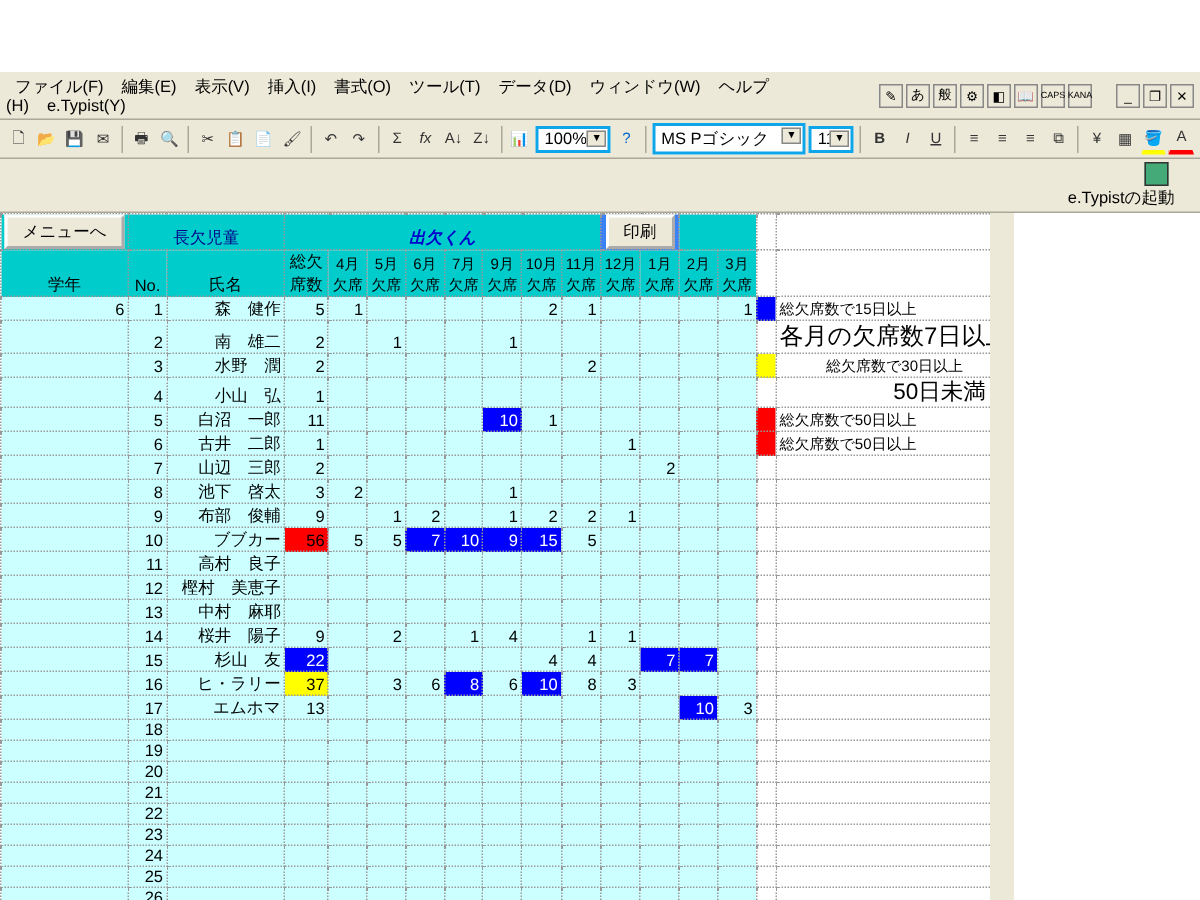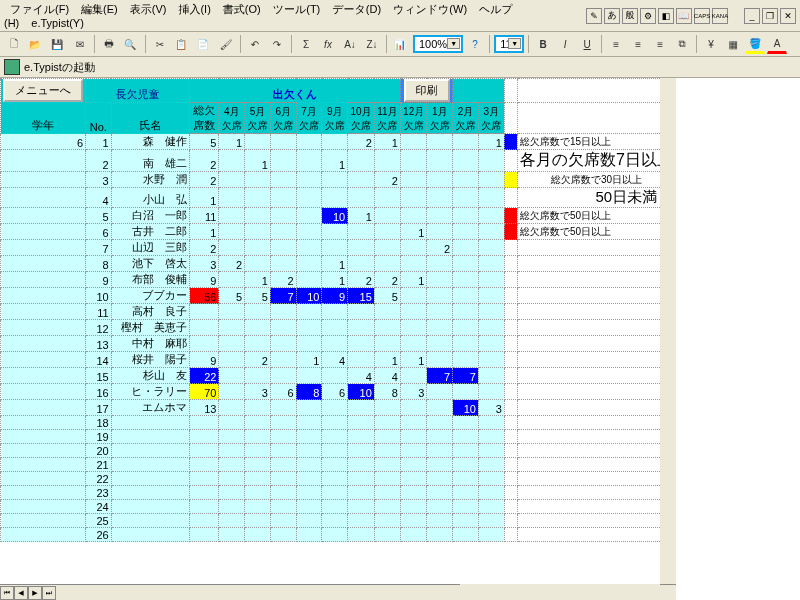--- a/index.html
+++ b/index.html
@@ -1,33 +1,33 @@
 <!DOCTYPE html>
 <html><head>
 <meta charset="utf-8">
 <style>
 * { box-sizing: border-box; margin: 0; padding: 0; }
 body { font-family: "MS PGothic", sans-serif; font-size: 11px; background: #fff; overflow: hidden; }
-.menubar { background: #ece9d8; border-bottom: 1px solid #aca899; padding: 2px 4px; display: flex; align-items: center; }
+.menubar { background: #ece9d8; border-bottom: 1px solid #aca899; padding: 2px 4px; display: flex; align-items: center; margin-top: 48px; }
 .menubar .menu-item { padding: 2px 6px; cursor: default; }
 .ime-box { margin-left: auto; display: flex; align-items: center; gap: 2px; }
 .ime-icon { width: 16px; height: 16px; background: #ece9d8; border: 1px solid #888; display: inline-flex; align-items: center; justify-content: center; font-size: 9px; }
 .toolbar { background: #ece9d8; border-bottom: 1px solid #aca899; padding: 2px 4px; display: flex; align-items: center; gap: 2px; }
 .tb-btn { width: 20px; height: 20px; background: #ece9d8; border: 1px solid #ece9d8; display: inline-flex; align-items: center; justify-content: center; font-size: 10px; color: #333; }
 .tb-sep { width: 1px; height: 18px; background: #aca899; margin: 0 2px; }
 .zoom-box { border: 2px solid #0ea5e9; background: #fff; padding: 1px 14px 1px 4px; position: relative; font-size: 11px; }
 .zoom-box::after { content: "▼"; position: absolute; right: 1px; top: 1px; font-size: 7px; background: #ece9d8; padding: 1px 2px; border: 1px solid #888; }
-.toolbar2 { background: #ece9d8; border-bottom: 1px solid #aca899; padding: 2px 4px; display: flex; align-items: flex-end; }
+.toolbar2 { background: #ece9d8; border-bottom: 1px solid #aca899; padding: 2px 17px; display: flex; align-items: flex-end; flex-direction: column; }
 .launch-icon { width: 16px; height: 16px; background: #4a7; border: 1px solid #333; margin-right: 4px; }
 .sheet-area { position: relative; width: 676px; height: 522px; background: #fff; overflow: hidden; }
 .grid { border-collapse: collapse; }
 .grid td { border: 1px dotted #999; height: 14px; font-size: 11px; padding: 0 2px; white-space: nowrap; text-align: right; vertical-align: bottom; }
 .hdr-cyan { background: #00cccc; text-align: center !important; }
 .hdr-pale { background: #ccffff; }
-.app-title { background: #00cccc; color: #0000cc; font-size: 22px; font-weight: bold; text-align: center !important; font-family: serif; }
+.app-title { background: #00cccc; color: #0000cc; font-size: 22px; font-weight: bold; text-align: center !important; font-family: serif; font-style: italic; }
 .sub-title { background: #00cccc; color: #000088; font-size: 16px; text-align: center !important; }
 .btn-cell { background: #3b82f6; text-align: center !important; }
 .win-btn { background: #ece9d8; border: 2px outset #fff; padding: 2px 10px; font-size: 11px; cursor: default; }
 .col-grade { width: 36px; }
 .col-no { width: 36px; }
 .col-name { width: 100px; text-align: right; }
 .col-total { width: 36px; }
 .col-month { width: 28px; }
 .fill-blue { background: #0000ff !important; color: #fff; }
 .fill-yellow { background: #ffff00 !important; }
@@ -83,20 +83,21 @@
   <span class="tb-btn">
       <i>fx</i>
     </span>
   <span class="tb-btn">A↓</span>
   <span class="tb-btn">Z↓</span>
   <span class="tb-sep"></span>
   <span class="tb-btn" style="color:#c00">📊</span>
   <span class="zoom-box">100%</span>
   <span class="tb-btn" style="color:#06c">?</span>
   <span class="tb-sep"></span>
+  <span class="zoom-box" style="width:120px">MS Pゴシック</span>
   <span class="zoom-box" style="width:30px">11</span>
   <span class="tb-sep"></span>
   <span class="tb-btn">
       <b>B</b>
     </span>
   <span class="tb-btn">
       <i>I</i>
     </span>
   <span class="tb-btn">
       <u>U</u>
@@ -444,21 +445,21 @@
           <td class="fill-blue col-month">7</td>
           <td class="fill-blue col-month">7</td>
           <td class="hdr-pale col-month"></td>
           <td></td>
           <td></td>
         </tr>
         <tr>
           <td class="hdr-pale col-grade"></td>
           <td class="hdr-pale col-no">16</td>
           <td class="hdr-pale col-name">ヒ・ラリー</td>
-          <td class="fill-yellow col-total">70</td>
+          <td class="fill-yellow col-total">37</td>
           <td class="hdr-pale col-month"></td>
           <td class="hdr-pale col-month">3</td>
           <td class="hdr-pale col-month">6</td>
           <td class="fill-blue col-month">8</td>
           <td class="hdr-pale col-month">6</td>
           <td class="fill-blue col-month">10</td>
           <td class="hdr-pale col-month">8</td>
           <td class="hdr-pale col-month">3</td>
           <td class="hdr-pale col-month"></td>
           <td class="hdr-pale col-month"></td>

